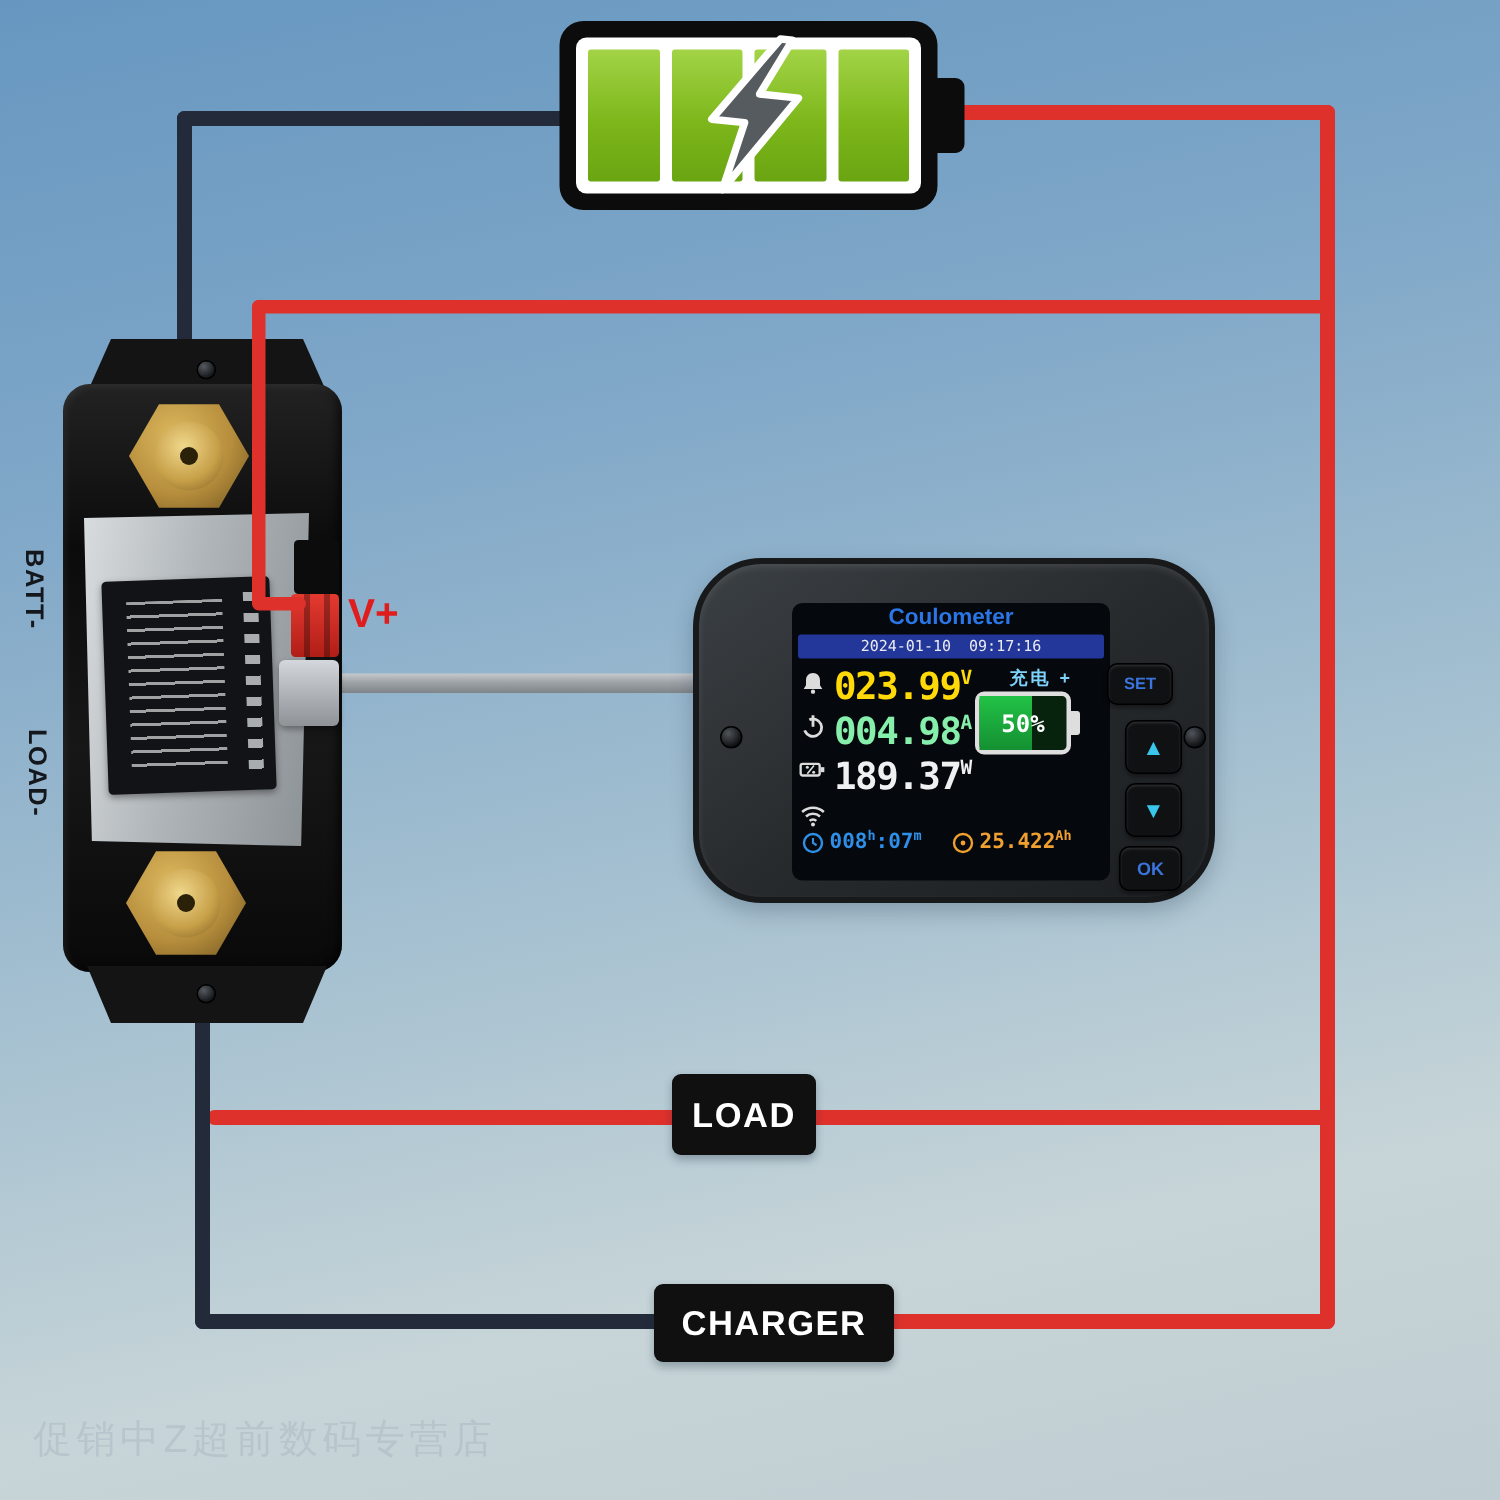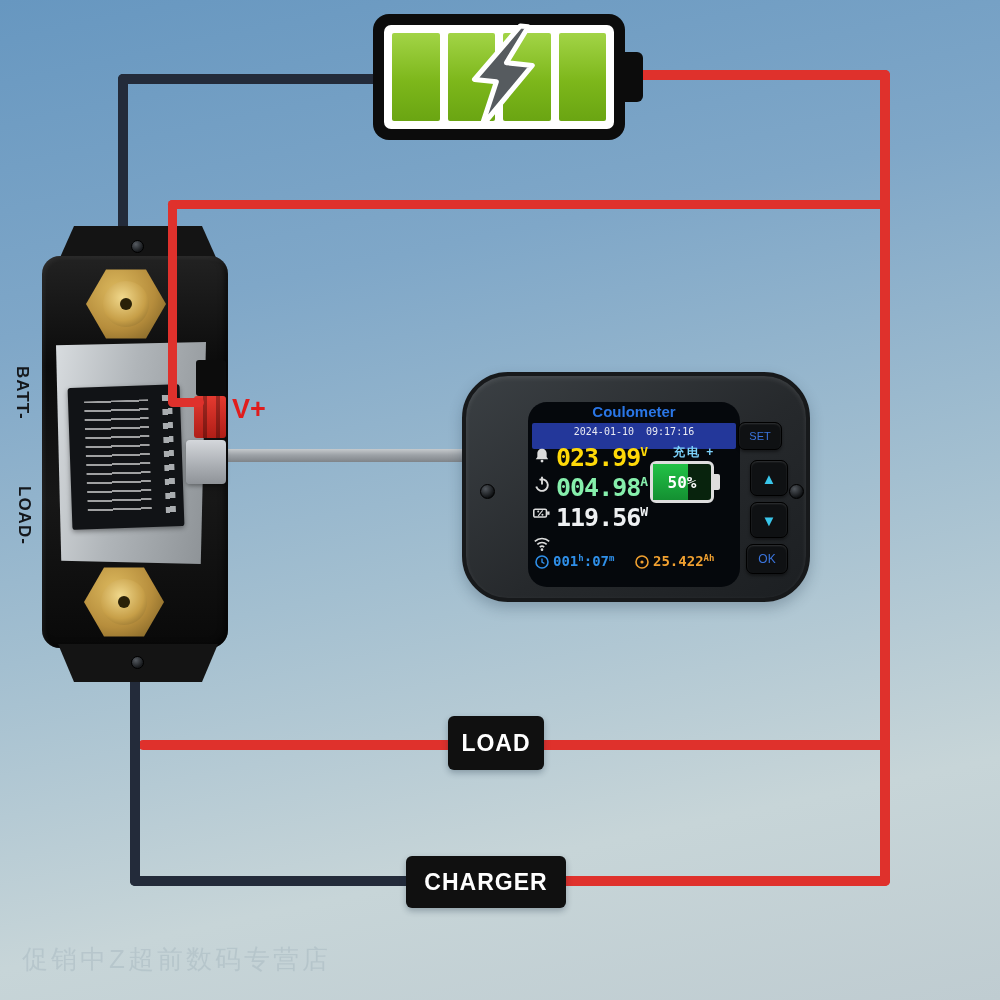--- a/index.html
+++ b/index.html
@@ -48,40 +48,40 @@
     background:linear-gradient(180deg,#d4d7db 0%,#a9adb2 60%,#8f9398 100%);box-shadow:0 2px 4px rgba(0,0,0,.35);}
   .vlabel{position:absolute;writing-mode:vertical-rl;text-orientation:mixed;font-weight:700;font-size:17px;color:#14171b;letter-spacing:1px;z-index:2;}
   .vplus{position:absolute;left:232px;top:394px;font-size:27px;font-weight:700;color:#e01d1d;z-index:3;}
   
   .meter{position:absolute;left:462px;top:372px;width:348px;height:230px;border-radius:46px;z-index:2;
     background:linear-gradient(145deg,#3b4044 0%,#26292c 55%,#1c1f22 100%);
     border:4px solid #17191b;box-sizing:border-box;
     box-shadow:inset 0 2px 5px rgba(255,255,255,.10), 0 6px 14px rgba(20,40,60,.25);}
   .meter .screw{position:absolute;width:13px;height:13px;border-radius:50%;
     background:radial-gradient(circle at 35% 30%,#50555b,#0c0e10 75%);border:1px solid #000;}
-  .display{position:absolute;left:62px;top:26px;width:212px;height:185px;background:#05080c;border-radius:19px;overflow:hidden;}
+  .display{position:absolute;left:62px;top:26px;width:212px;height:185px;background:#05080c;border-radius:7px;overflow:hidden;}
   .d-title{position:absolute;left:0;top:1px;width:100%;text-align:center;color:#2a76e6;font-size:15px;font-weight:700;}
-  .d-datebar{position:absolute;left:4px;right:4px;top:21px;height:26px;background:#23379a;color:#e9eaf2;
+  .d-datebar{position:absolute;left:4px;right:4px;top:21px;height:16px;background:#23379a;color:#e9eaf2;
     font-family:"DejaVu Sans Mono",monospace;font-size:10px;line-height:17px;text-align:center;white-space:pre;border-radius:2px;}
   .d-ic{position:absolute;left:4px;width:20px;height:20px;}
   .dval{position:absolute;left:28px;font-family:"DejaVu Sans Mono",monospace;font-weight:700;font-size:25px;letter-spacing:-1px;}
   .dval .unit{font-size:13px;vertical-align:10px;letter-spacing:0;}
   .v-y{color:#ffd908;} .v-g{color:#86efac;} .v-w{color:#eef0f2;}
   .charge-lab{position:absolute;left:145px;top:42px;color:#7dd3fc;font-size:12px;font-weight:700;letter-spacing:2px;}
   .socbatt{position:absolute;left:122px;top:59px;width:64px;height:42px;border:3px solid #dedede;border-radius:6px;background:#08230d;box-sizing:border-box;}
   .socbatt .fill{position:absolute;left:0;top:0;bottom:0;width:60%;background:linear-gradient(180deg,#22c246,#149032);}
   .socbatt .nub2{position:absolute;right:-9px;top:10px;width:6px;height:16px;background:#dedede;border-radius:0 2px 2px 0;}
   .socbatt .soctxt{position:absolute;left:0;top:0;width:100%;height:100%;display:flex;align-items:center;justify-content:center;
     color:#fff;font-weight:700;font-size:16px;font-family:"DejaVu Sans Mono",monospace;}
   .d-bot{position:absolute;font-family:"DejaVu Sans Mono",monospace;font-weight:700;font-size:14px;}
   .d-bot .u{font-size:9px;vertical-align:5px;}
   .t-b{color:#2f8fe8;} .t-o{color:#f0a030;}
   .mbtn{position:absolute;background:#0f1113;border:1px solid #000;border-radius:7px;color:#3a74dc;
-    display:flex;align-items:center;justify-content:center;font-weight:400;
-    box-shadow:inset 0 1px 2px rgba(255,255,255,.14), 0 2px 3px rgba(0,0,0,.4);cursor:pointer;}
+    display:flex;align-items:center;justify-content:center;font-weight:700;
+    box-shadow:inset 0 1px 2px rgba(255,255,255,.14), 0 2px 3px rgba(0,0,0,.4);cursor:pointer;margin-top:20px;}
   .mbtn.arrow{color:#39c6ea;font-size:15px;}
   
   .termbox{position:absolute;background:#101010;color:#fff;font-weight:700;z-index:3;
     display:flex;align-items:center;justify-content:center;letter-spacing:1px;border-radius:6px;
     box-shadow:0 3px 6px rgba(20,40,60,.3);}
   .watermark{position:absolute;left:22px;top:942px;font-size:26px;color:#5d7486;opacity:.14;z-index:1;letter-spacing:3px;}
 </style>
 </head>
 <body>
 
@@ -176,51 +176,51 @@
         <circle cx="9" cy="15" r="1.2" fill="#dcdcdc"></circle>
       </svg>
 
       <div class="dval v-y" style="top:41px;">
         <span>023.99</span><span class="unit">V</span>
       </div>
       <div class="dval v-g" style="top:71px;">
         <span>004.98</span><span class="unit">A</span>
       </div>
       <div class="dval v-w" style="top:101px;">
-        <span>119.56</span><span class="unit">W</span>
+        <span>189.37</span><span class="unit">W</span>
       </div>
 
       <div class="charge-lab">
         <span>充电</span>
         <span>+</span>
       </div>
       <div class="socbatt">
         <div class="fill"></div>
         <div class="nub2"></div>
         <div class="soctxt">50%</div>
       </div>
 
       <svg class="d-ic" style="left:6px;top:152px;width:16px;height:16px;" viewBox="0 0 16 16">
         <circle cx="8" cy="8" r="6" fill="none" stroke="#2f8fe8" stroke-width="1.6"></circle>
         <path d="M8 4.6V8l2.4 1.5" fill="none" stroke="#2f8fe8" stroke-width="1.4"></path>
       </svg>
       <div class="d-bot t-b" style="left:25px;top:151px;">
-        <span>001</span><span class="u">h</span><span>:07</span><span class="u">m</span>
+        <span>008</span><span class="u">h</span><span>:07</span><span class="u">m</span>
       </div>
       <svg class="d-ic" style="left:106px;top:152px;width:16px;height:16px;" viewBox="0 0 16 16">
         <circle cx="8" cy="8" r="6" fill="none" stroke="#f0a030" stroke-width="1.6"></circle>
         <circle cx="8" cy="8" r="1.6" fill="#f0a030"></circle>
       </svg>
       <div class="d-bot t-o" style="left:125px;top:151px;">
         <span>25.422</span><span class="u">Ah</span>
       </div>
     </div>
 
     <div class="mbtn" style="left:272px;top:46px;width:42px;height:26px;font-size:11px;">SET</div>
     <div class="mbtn arrow" style="left:284px;top:84px;width:36px;height:34px;">▲</div>
     <div class="mbtn arrow" style="left:284px;top:126px;width:36px;height:34px;">▼</div>
     <div class="mbtn" style="left:280px;top:168px;width:40px;height:28px;font-size:12px;">OK</div>
   </div>
 
   <div class="termbox" style="left:448px;top:716px;width:96px;height:54px;font-size:23px;">LOAD</div>
-  <div class="termbox" style="left:406px;top:856px;width:160px;height:52px;font-size:23px;">CHARGER</div>
+  <div class="termbox" style="left:436px;top:856px;width:160px;height:52px;font-size:23px;">CHARGER</div>
 
 </div>
 
 </body></html>

